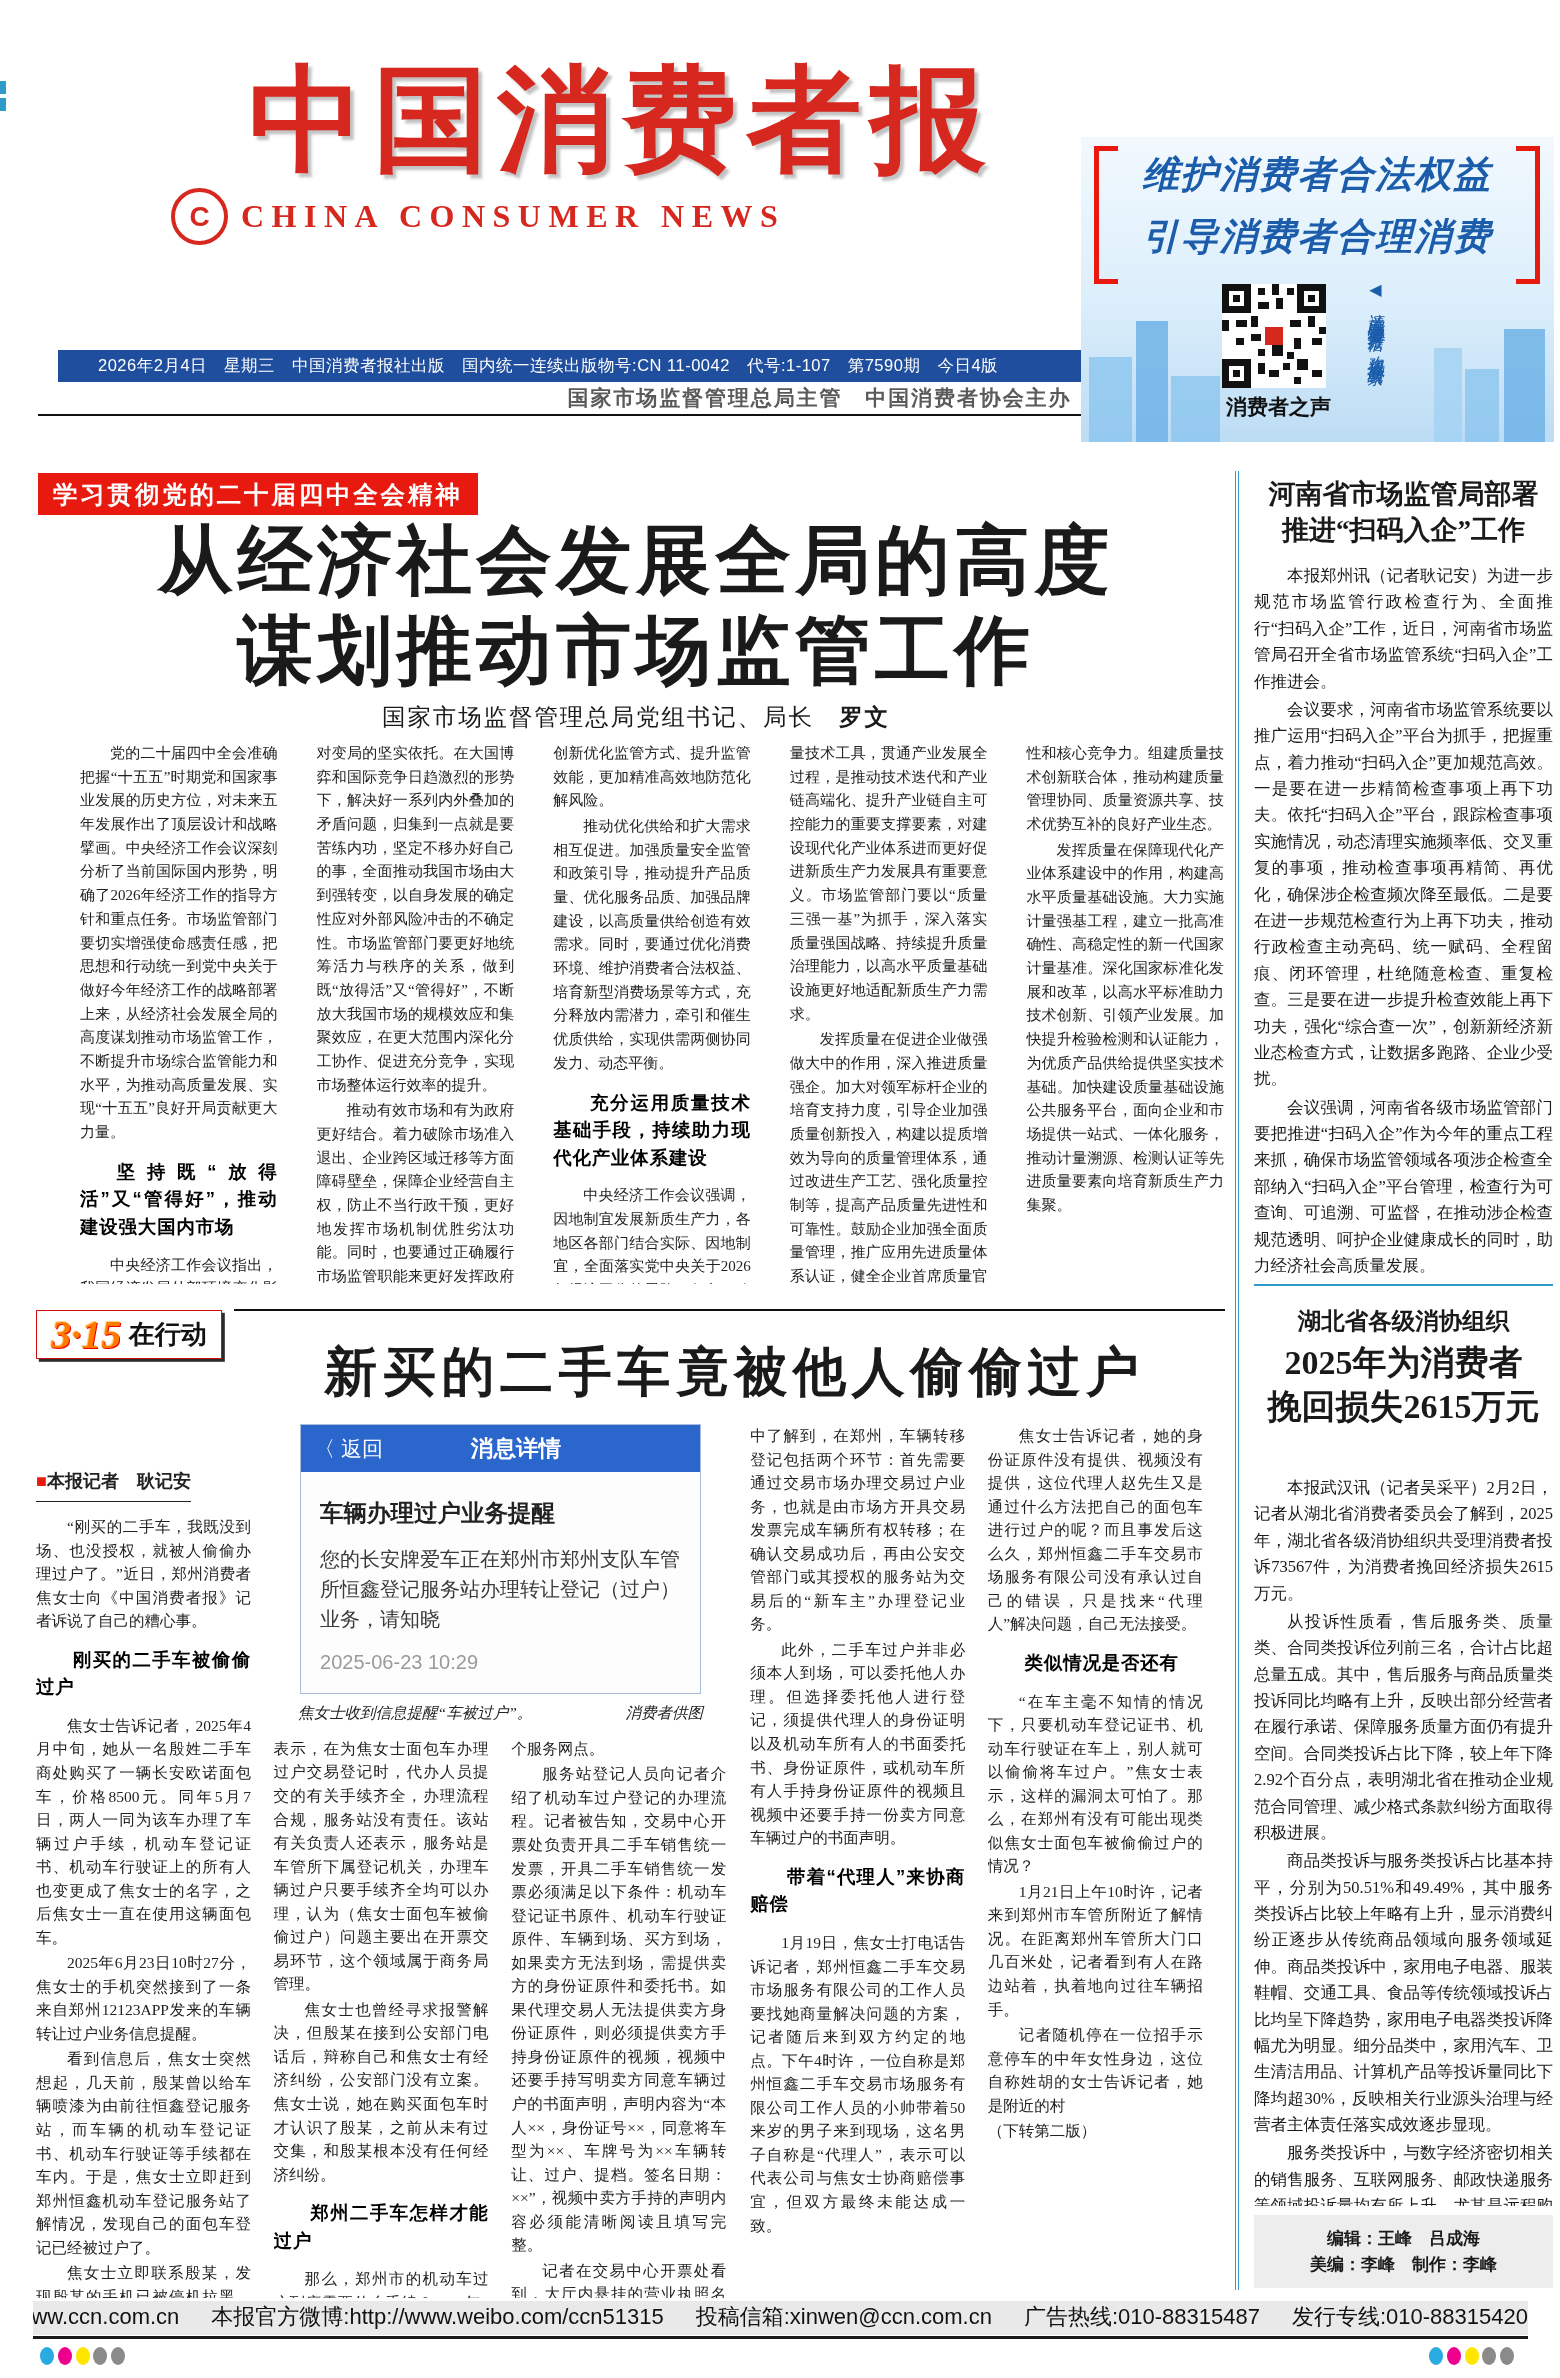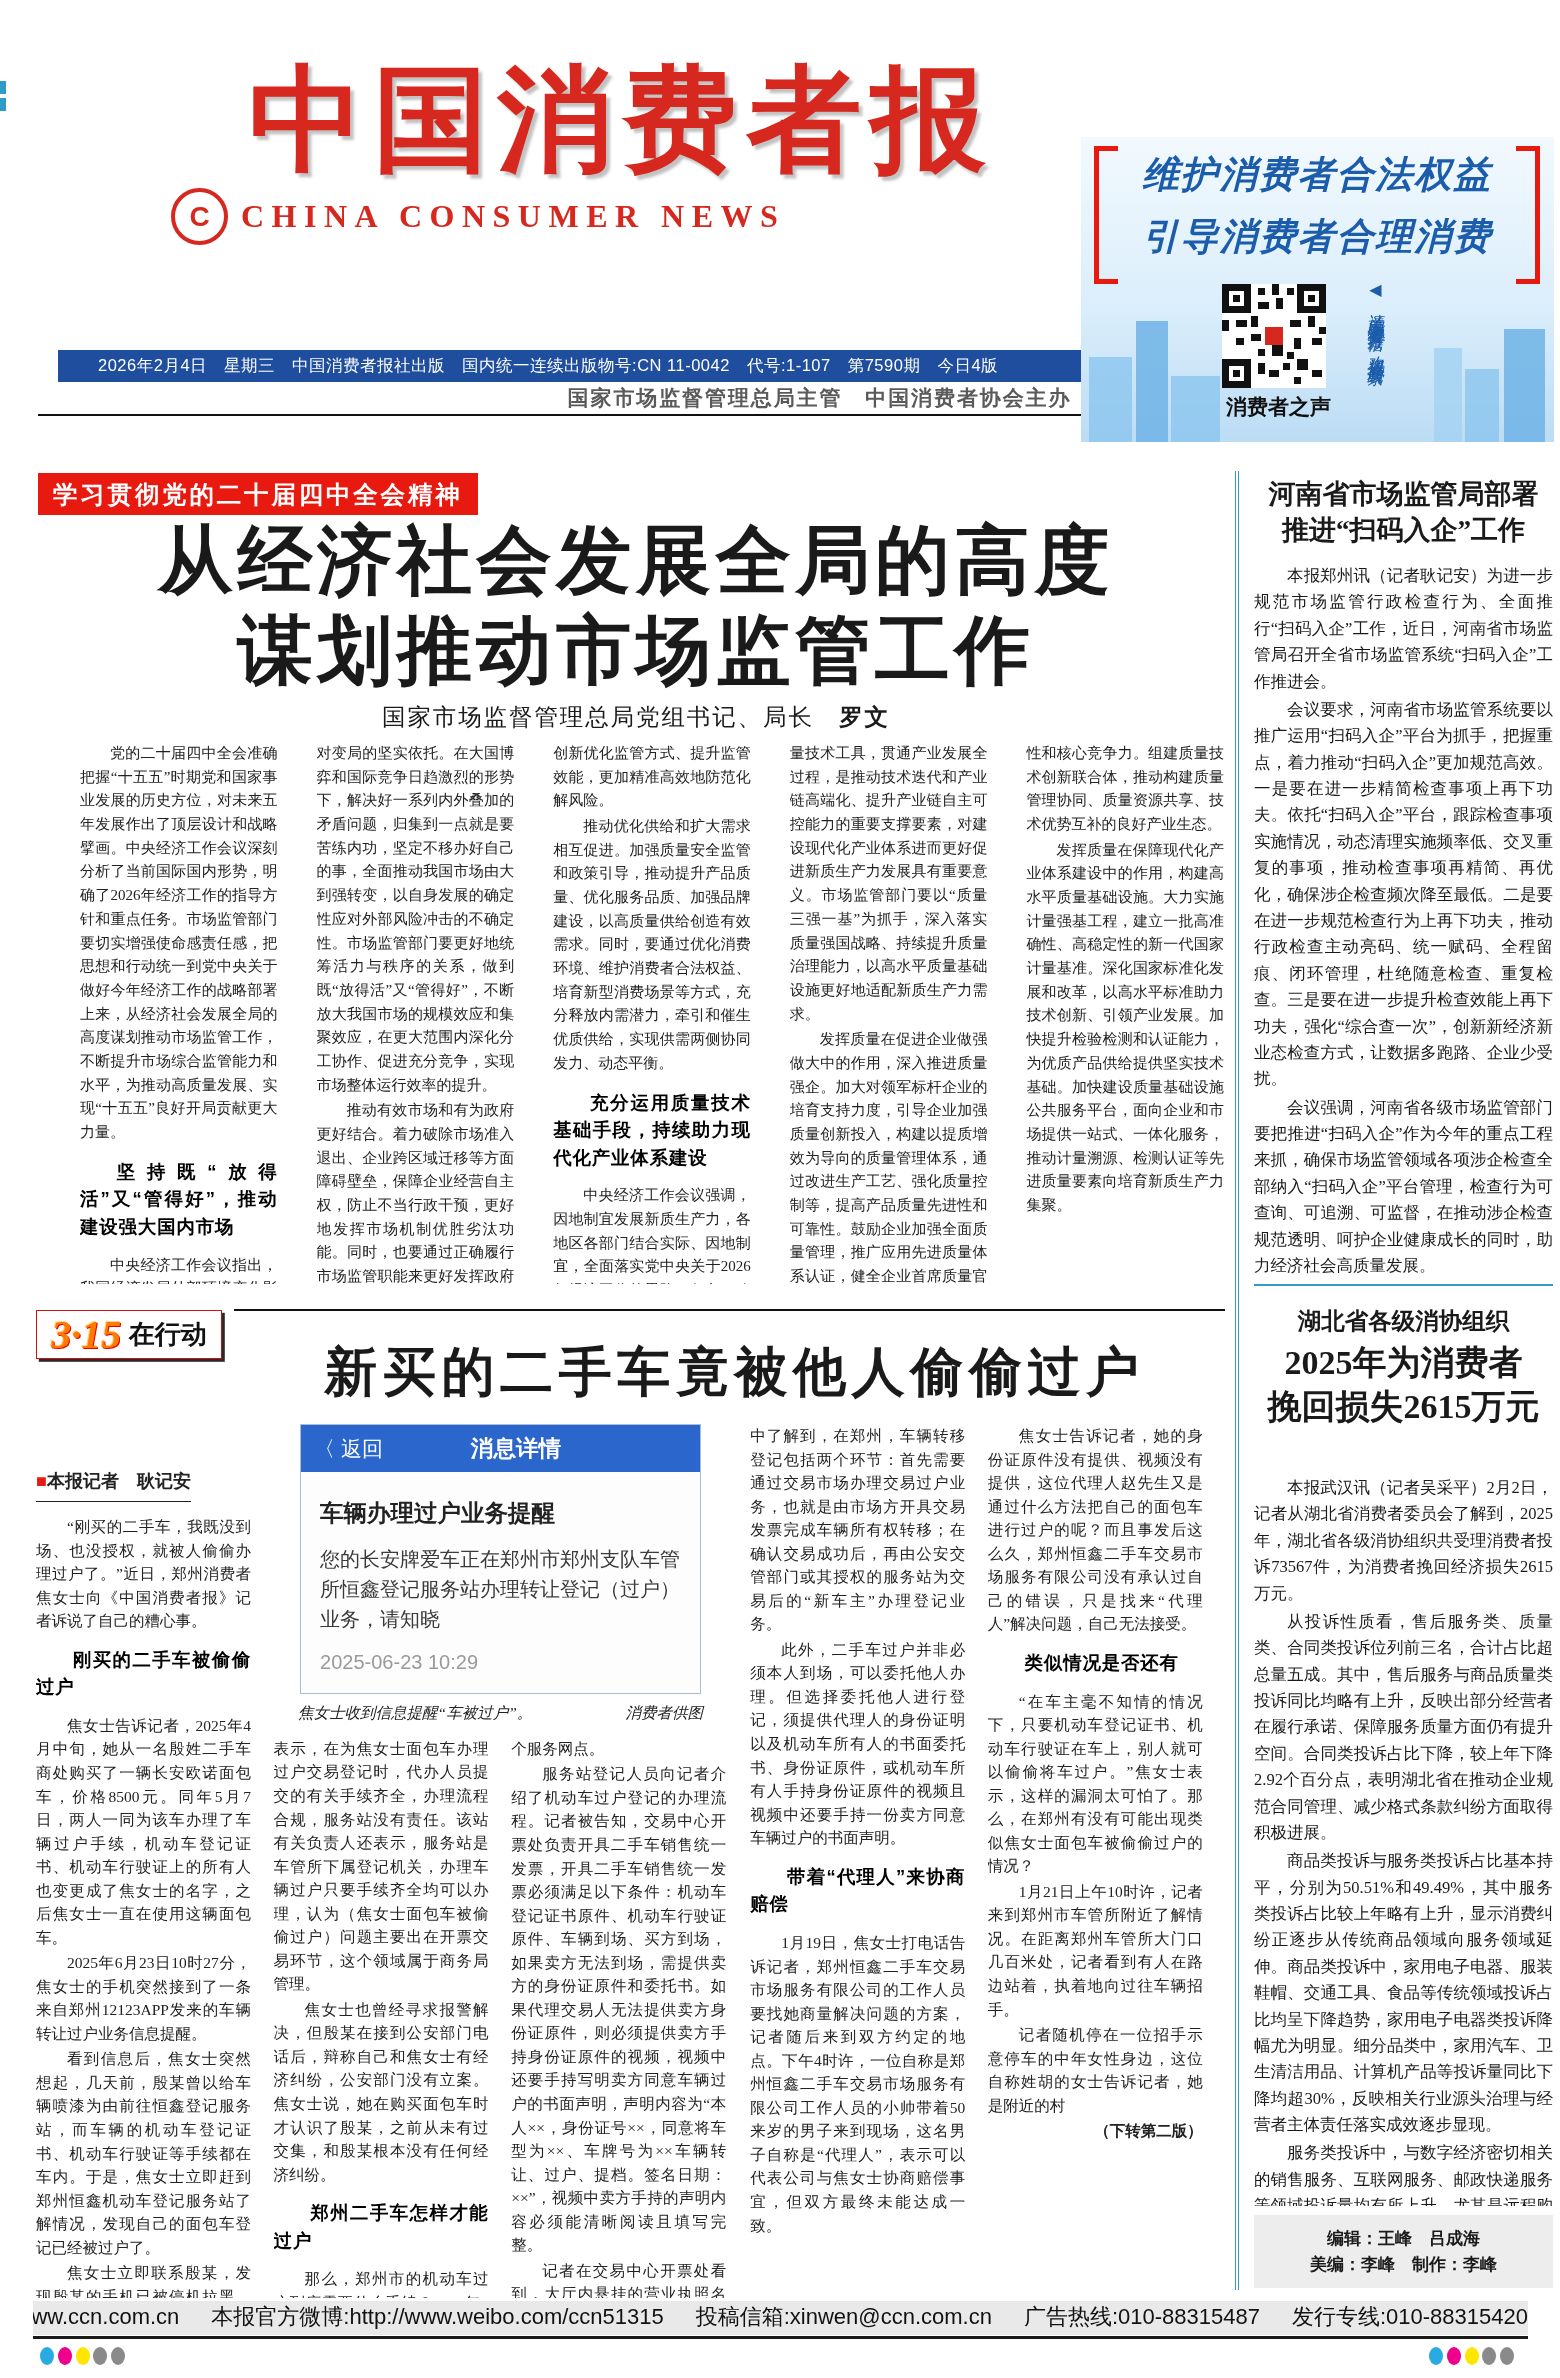--- a/index.html
+++ b/index.html
@@ -53,21 +53,21 @@
     letter-spacing:4.7px;line-height:1.15;}
   #lead-byline{left:38px;top:701px;width:1196px;text-align:center;font-size:23.5px;letter-spacing:1.9px;}
   #lead-byline b{font-weight:900;}
   #lead-cols{left:80px;top:742px;width:1144px;height:542px;display:flex;gap:39px;overflow:hidden;}
   .ncol{flex:1 1 0;overflow:hidden;font-size:15px;line-height:1.58;text-align:justify;color:#222;}
   .blk{margin:0 0 1.9px 0;}
   .blk.p{text-indent:2em;}
   .blk.c{text-indent:0;}
   .blk.h{font-family:"Liberation Sans",sans-serif;font-weight:900;font-size:18.4px;line-height:1.5;
     text-indent:2em;margin:13px 0;letter-spacing:0.9px;color:#000;}
-  .blk.end{text-align:right;font-weight:700;}
+  .blk.end{text-align:left;font-weight:400;}
   
   #side-rule{left:1235px;top:471px;width:1.9px;height:1819px;border-left:1.4px solid #2e9bc9;border-right:1.4px solid #2e9bc9;background:#fff;}
   #side1-title{left:1254px;top:476px;width:299px;text-align:center;font-size:27px;font-weight:900;line-height:1.35;}
   #side1-body{left:1254px;top:563px;width:299px;height:714px;overflow:hidden;font-size:16.5px;line-height:1.6;text-align:justify;}
   #side1-body .blk.p::first-line{}
   #side-divider{left:1254px;top:1284px;width:299px;height:1.9px;background:#2e9bc9;}
   #side2-title1{left:1254px;top:1305px;width:299px;text-align:center;font-size:23.5px;font-weight:900;}
   #side2-title2{left:1254px;top:1341px;width:299px;text-align:center;font-size:34px;font-weight:700;line-height:1.3;}
   #side2-body{left:1254px;top:1475px;width:299px;height:731px;overflow:hidden;font-size:16.5px;line-height:1.6;text-align:justify;}
   #editors-box{left:1254px;top:2215px;width:299px;height:73px;background:#ededed;display:flex;flex-direction:column;

